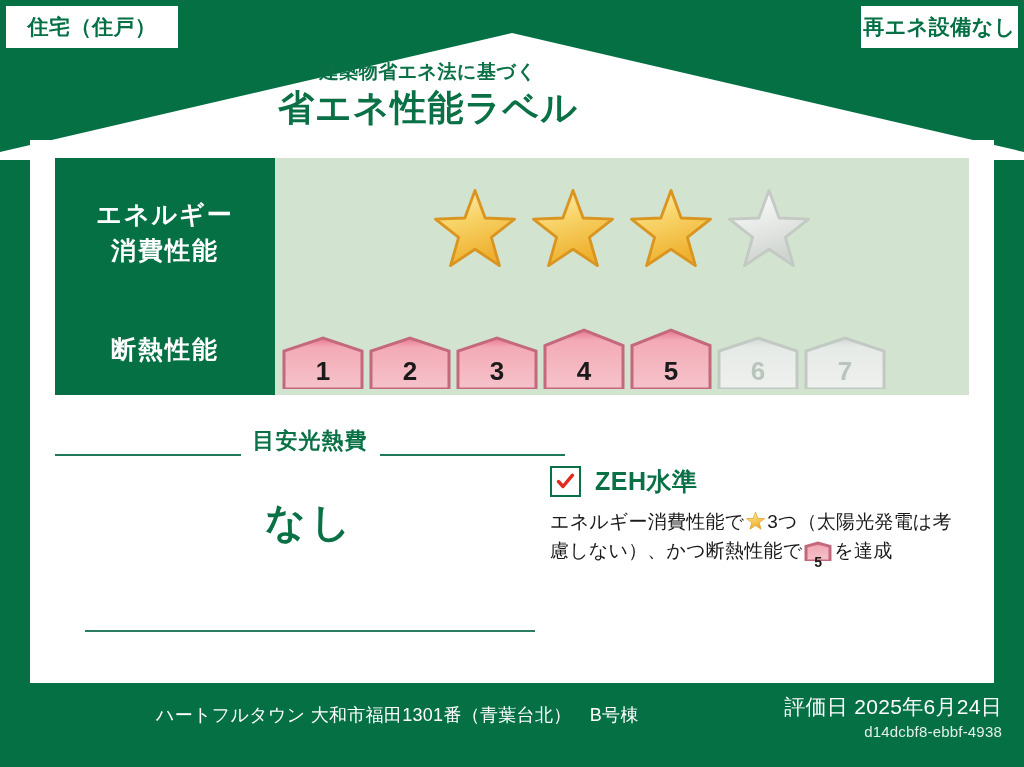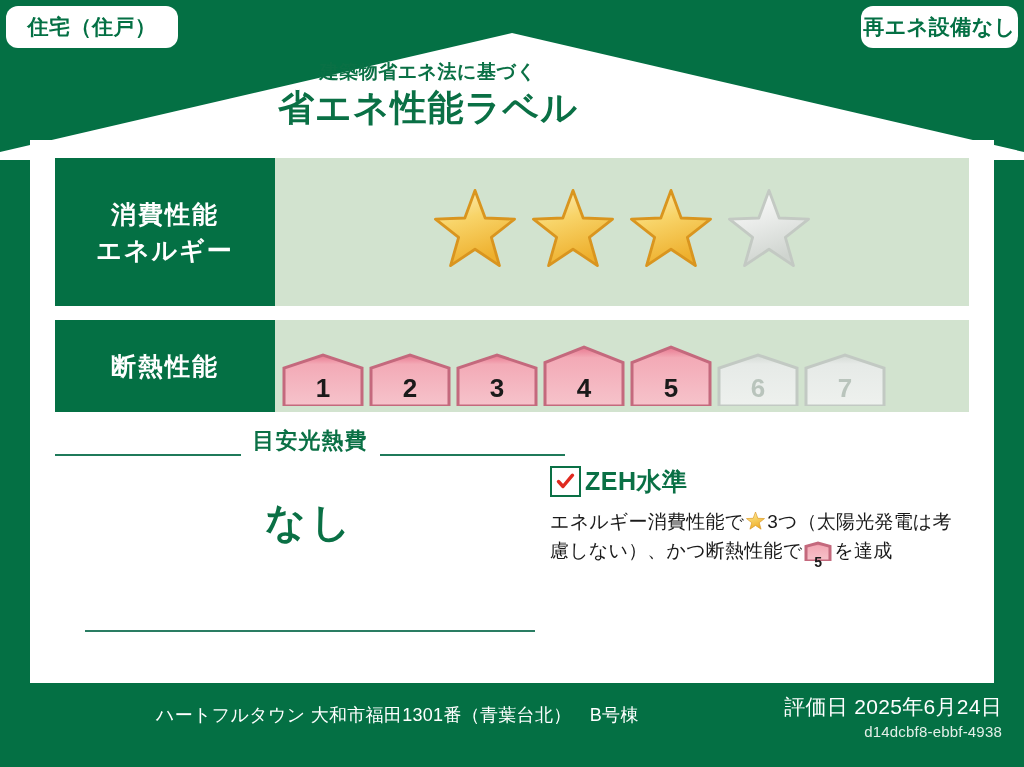--- a/index.html
+++ b/index.html
@@ -12,21 +12,20 @@
     -webkit-font-smoothing:antialiased;
   }
 
   
   .badge-tl,.badge-tr{
     position:absolute;top:6px;background:#ffffff;
     color:#047044;font-weight:bold;font-size:21px;
     letter-spacing:0.5px;
     display:flex;align-items:center;justify-content:center;
     height:42px;
-    border-radius:12px;
   }
   .badge-tl{left:6px;width:172px;}
   .badge-tr{right:6px;width:157px;}
 
   
   .roof{
     position:absolute;left:0;top:0;width:1024px;height:160px;
     background:#ffffff;
     clip-path:polygon(512px 33px, 1024px 152px, 1024px 160px, 0 160px, 0 152px);
     z-index:1;
@@ -48,21 +47,21 @@
   .perf-row{display:flex;align-items:stretch;}
   .row-label{
     background:#047044;color:#fff;font-weight:bold;
     display:flex;flex-direction:column;align-items:center;justify-content:center;
     text-align:center;line-height:1.45;letter-spacing:2px;
   }
   .energy-row{position:absolute;left:25px;top:18px;width:914px;height:148px;}
   .energy-row .row-label{width:220px;font-size:25px;}
   .energy-band{flex:1;background:#d2e3cf;display:flex;align-items:center;justify-content:center;gap:6px;}
 
-  .insul-row{position:absolute;left:25px;top:180px;width:914px;height:92px;}
+  .insul-row{position:absolute;left:25px;top:163px;width:914px;height:92px;}
   .insul-row .row-label{width:220px;font-size:25px;}
   .insul-band{flex:1;background:#d2e3cf;display:flex;align-items:flex-end;justify-content:flex-start;padding-left:6px;padding-bottom:2px;}
 
   
   .star{display:block;}
 
   
   .grade-list{display:flex;align-items:flex-end;gap:3px;}
   .grade{position:relative;display:block;}
   .grade .num{
@@ -82,21 +81,21 @@
   .util-value{
     position:absolute;left:25px;top:355px;width:510px;text-align:center;
     color:#0a7045;font-size:40px;font-weight:bold;letter-spacing:4px;
   }
   .util-rule{
     position:absolute;left:55px;top:490px;width:450px;height:2px;background:#2a7d63;
   }
 
   
   .zeh{position:absolute;left:520px;top:325px;width:420px;}
-  .zeh-head{display:flex;align-items:center;gap:4px;}
+  .zeh-head{display:flex;align-items:center;gap:14px;}
   .zeh-check{
     width:27px;height:27px;border:2px solid #0a7045;background:#fff;
     display:flex;align-items:center;justify-content:center;flex:0 0 auto;
   }
   .zeh-title{font-size:25px;font-weight:bold;color:#0a7045;letter-spacing:0.5px;}
   .zeh-desc{
     margin-top:9px;font-size:19px;line-height:1.55;color:#1a1a1a;
     letter-spacing:0.2px;
   }
   .inline-ic{display:inline-block;vertical-align:-4px;margin:0 1px;}
@@ -134,22 +133,22 @@
 <div class="roof"></div>
 <div class="titlewrap">
   <div class="title-sub">建築物省エネ法に基づく</div>
   <div class="title-main">省エネ性能ラベル</div>
 </div>
 
 <div class="card">
 
   <div class="perf-row energy-row">
     <div class="row-label">
+      <span>エネルギー</span>
       <span>消費性能</span>
-      <span>エネルギー</span>
     </div>
     <div class="energy-band" id="starBand">
         <span>
           <svg class="star" width="92" height="92" viewBox="0 0 100 104">
             <defs>
               <linearGradient id="g0" x1="0" y1="0" x2="0.35" y2="1">
                 <stop offset="0%" stop-color="#fdf1c4"></stop>
                 <stop offset="45%" stop-color="#f8d469"></stop>
                 <stop offset="100%" stop-color="#eeb02e"></stop>
               </linearGradient>

